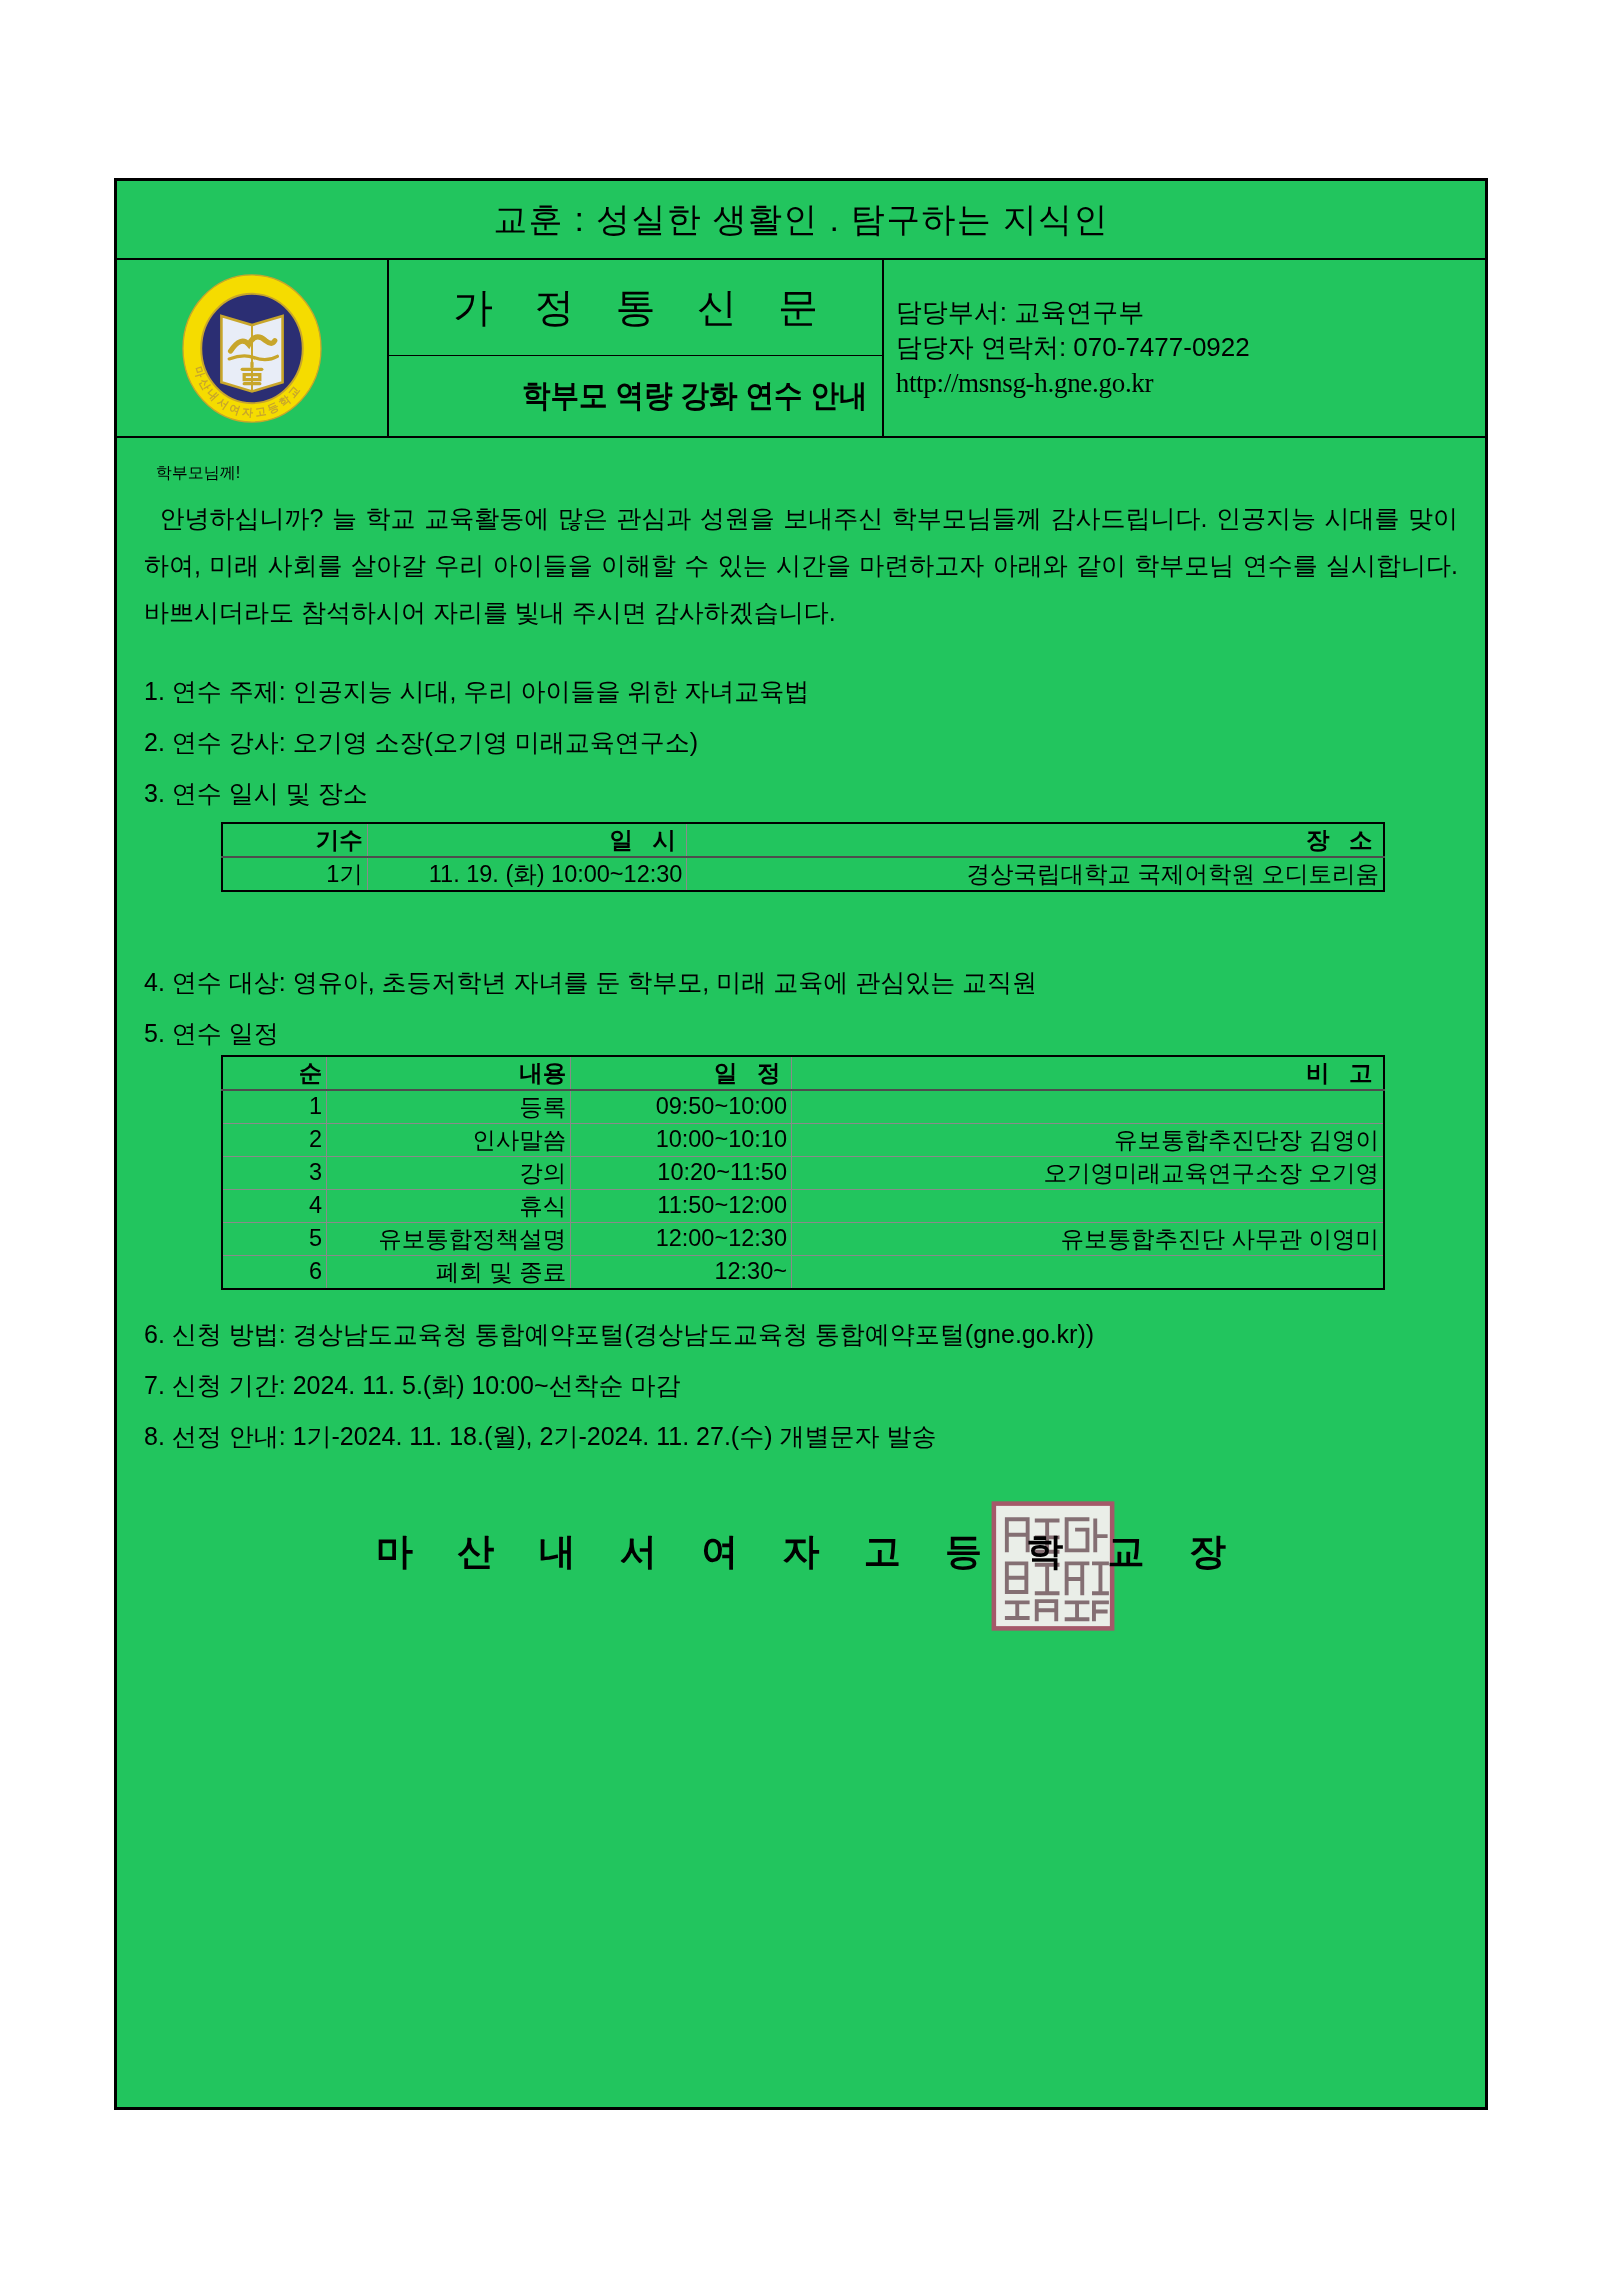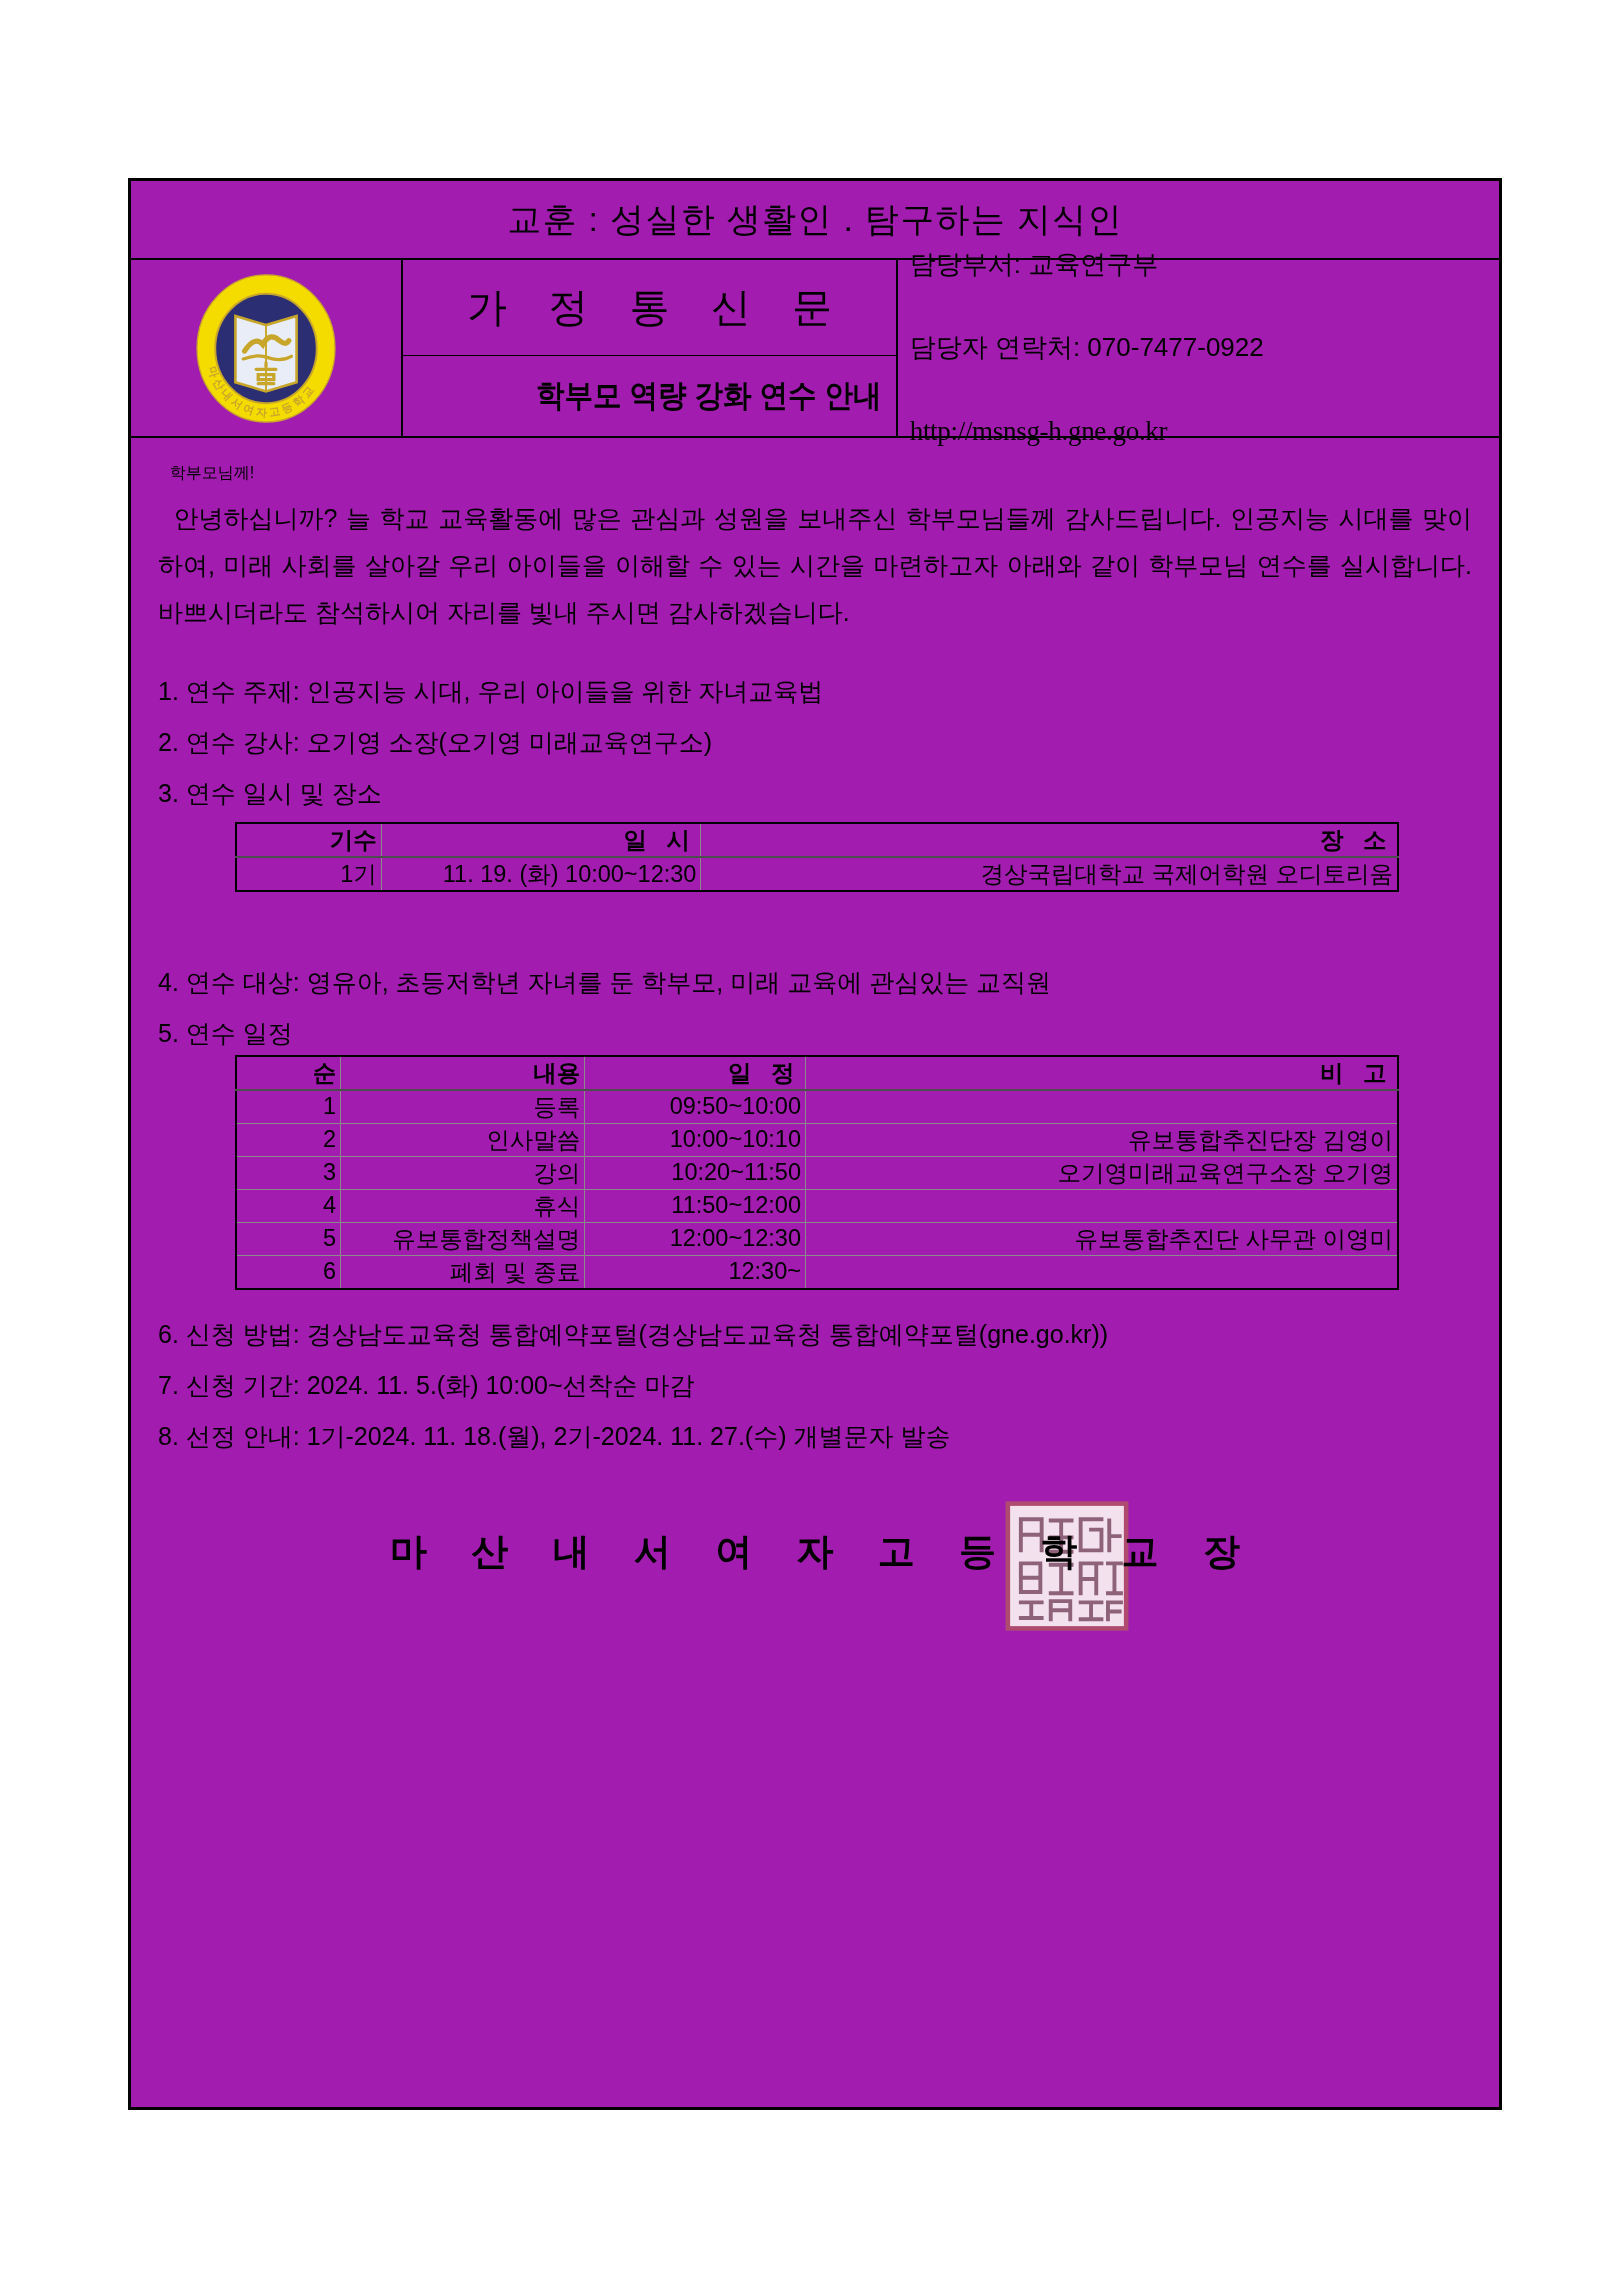--- a/index.html
+++ b/index.html
@@ -16,22 +16,21 @@
   }
 
   .page {
     position: absolute;
     left: 114px;
     top: 178px;
     width: 1374px;
     height: 1932px;
     border: 3.3px solid #000000;
     box-sizing: border-box;
-    background: #a21caf;
-    margin-left: 14px;
+    background: #22c55e;
   }
 
   
   .motto-row {
     height: 77px;
     border-bottom: 2px solid #000000;
     display: flex;
     align-items: center;
     justify-content: center;
   }
@@ -88,21 +87,20 @@
     letter-spacing: 0px;
     transform: scaleX(0.92);
   }
   .contact-cell {
     flex: 1;
     display: flex;
     flex-direction: column;
     justify-content: center;
     padding-left: 11.7px;
     box-sizing: border-box;
-    gap: 48px;
   }
   .contact-line {
     font-size: 26px;
     line-height: 1.34;
     white-space: nowrap;
   }
   .contact-line.url {
     font-family: "Liberation Serif", serif;
     font-size: 27px;
     letter-spacing: -0.3px;

